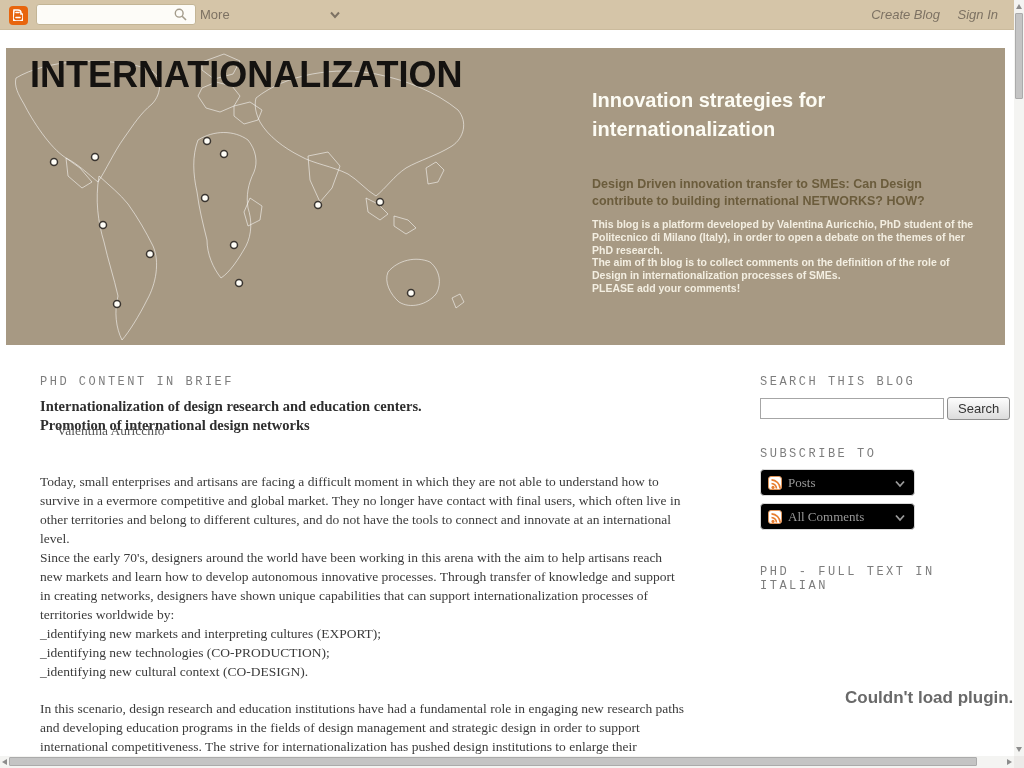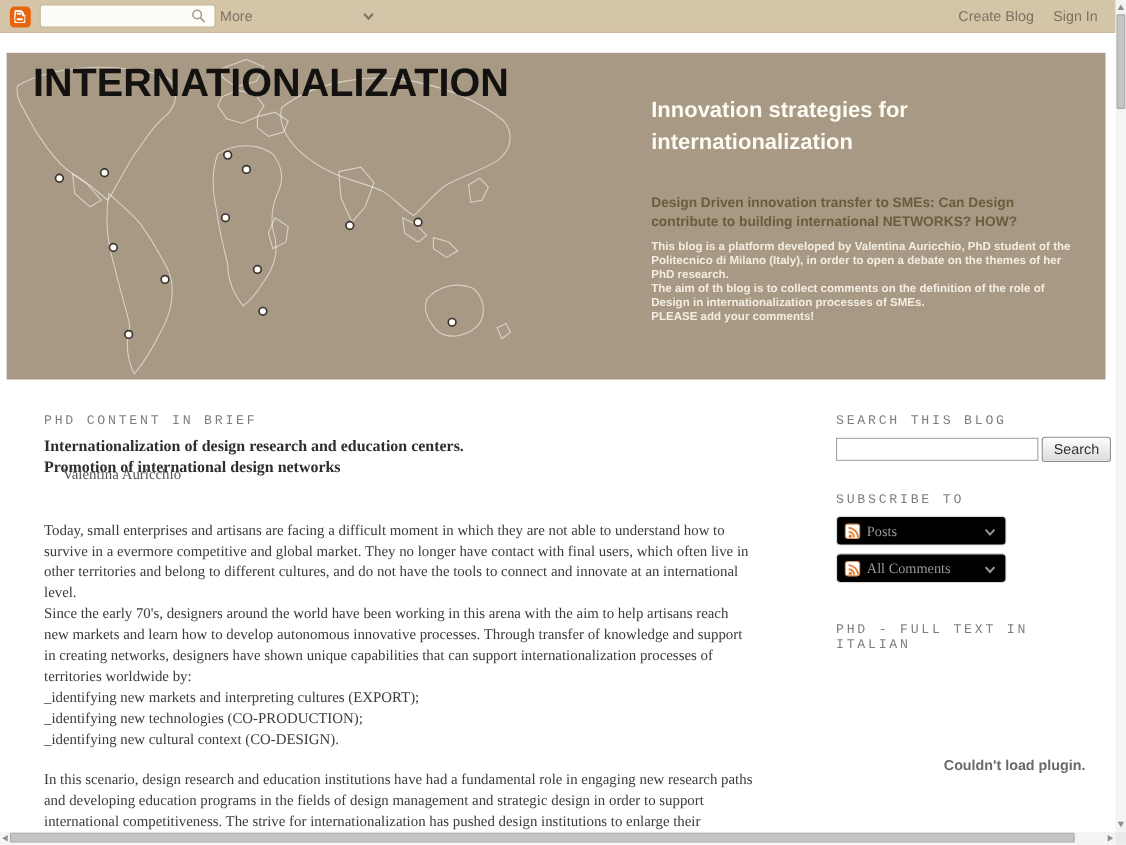--- a/index.html
+++ b/index.html
@@ -13,21 +13,21 @@
   .blogger-logo { position:absolute; left:9px; top:6px; width:19px; height:19px;
                   background:#e8650d; border-radius:4px; }
   .blogger-logo .b-glyph { position:absolute; left:4px; top:3px; width:10px; height:12px; }
   .nav-search { position:absolute; left:36px; top:4px; width:160px; height:21px;
                 background:#fdfcf8; border:1px solid #c3b596; border-radius:3px;
                 font-size:12px; padding:0 22px 0 6px; color:#555; outline:none; }
   .nav-search-icon { position:absolute; left:174px; top:8px; width:13px; height:13px; }
   .nav-more { position:absolute; left:200px; top:7px; font-size:13px; color:#7d7263; cursor:default; }
   .nav-more-caret { position:absolute; left:328px; top:9px; width:14px; height:12px; }
   .nav-right { position:absolute; right:26px; top:7px; font-size:13px; color:#7d7263; }
-  .nav-right span { margin-left:14px; cursor:default; }
+  .nav-right span { margin-left:14px; cursor:default;font-style:italic; }
 
   
   .header { position:absolute; left:6px; top:48px; width:999px; height:297px;
             background:#a79983; overflow:hidden; }
   .map-svg { position:absolute; left:0; top:0; }
   .blog-title { position:absolute; left:24px; top:8px; line-height:42px; font-weight:bold; }
   .blog-title .t1 { color:#fffef8; font-size:39px; letter-spacing:1px; }
   .blog-title .t2 { color:#141210; font-size:36px; letter-spacing:0px; margin-top:-2px; }
   .header-right { position:absolute; left:586px; top:0; width:400px; }
   .blog-subtitle { position:absolute; top:38px; width:300px; color:#fdfcf4;
@@ -64,21 +64,21 @@
                  border:1px solid #d9d9d9; border-radius:4px; cursor:default; }
   .feed-select.posts { top:94px; }
   .feed-select.comments { top:128px; }
   .feed-icon { position:absolute; left:7px; top:6px; width:14px; height:14px;
                border:1px solid #e0955a; border-radius:3px; background:#fff; }
   .feed-label { position:absolute; left:27px; top:5px; font-family:"Liberation Serif", serif;
                 font-size:13px; color:#999; }
   .dd-caret { position:absolute; right:8px; top:9px; width:12px; height:10px; }
   .sb-phd-heading { position:absolute; top:190px; }
   .plugin-box { position:absolute; top:300px; left:0; width:246px; height:160px; }
-  .plugin-msg { position:absolute; left:98px; top:13px; font-size:13px; font-weight:bold;
+  .plugin-msg { position:absolute; left:85px; top:13px; font-size:17px; font-weight:bold;
                 color:#696969; white-space:nowrap; }
 
   
   .vscroll { position:absolute; right:0; top:0; width:10px; height:756px; background:#f4f4f2; }
   .vscroll .thumb { position:absolute; left:1px; top:13px; width:8px; height:86px;
                     background:#c4c4c4; border:1px solid #ababab; border-radius:1px; }
   .arrow { width:0; height:0; position:absolute; }
   .arr-up { left:2px; top:4px; border-left:3.5px solid transparent; border-right:3.5px solid transparent;
             border-bottom:5px solid #8d8d8d; }
   .arr-down { left:2px; bottom:4px; border-left:3.5px solid transparent; border-right:3.5px solid transparent;

